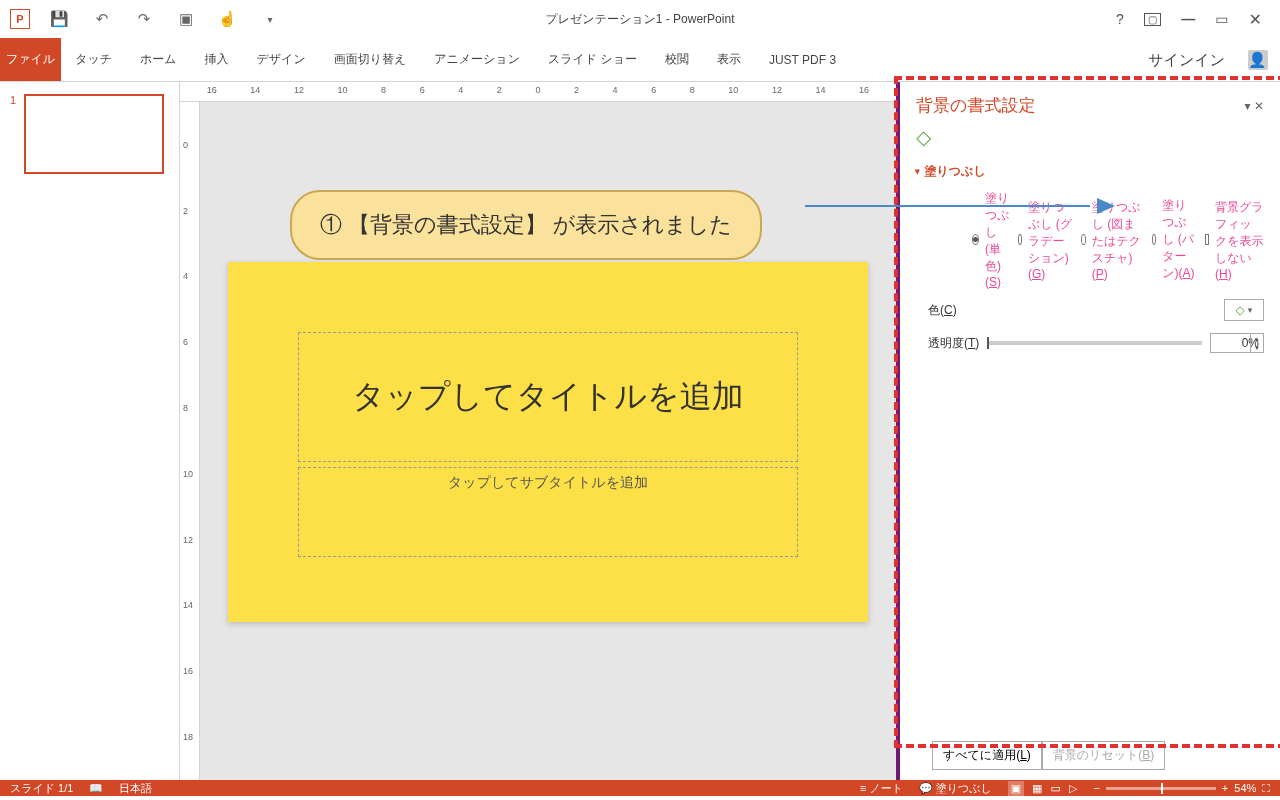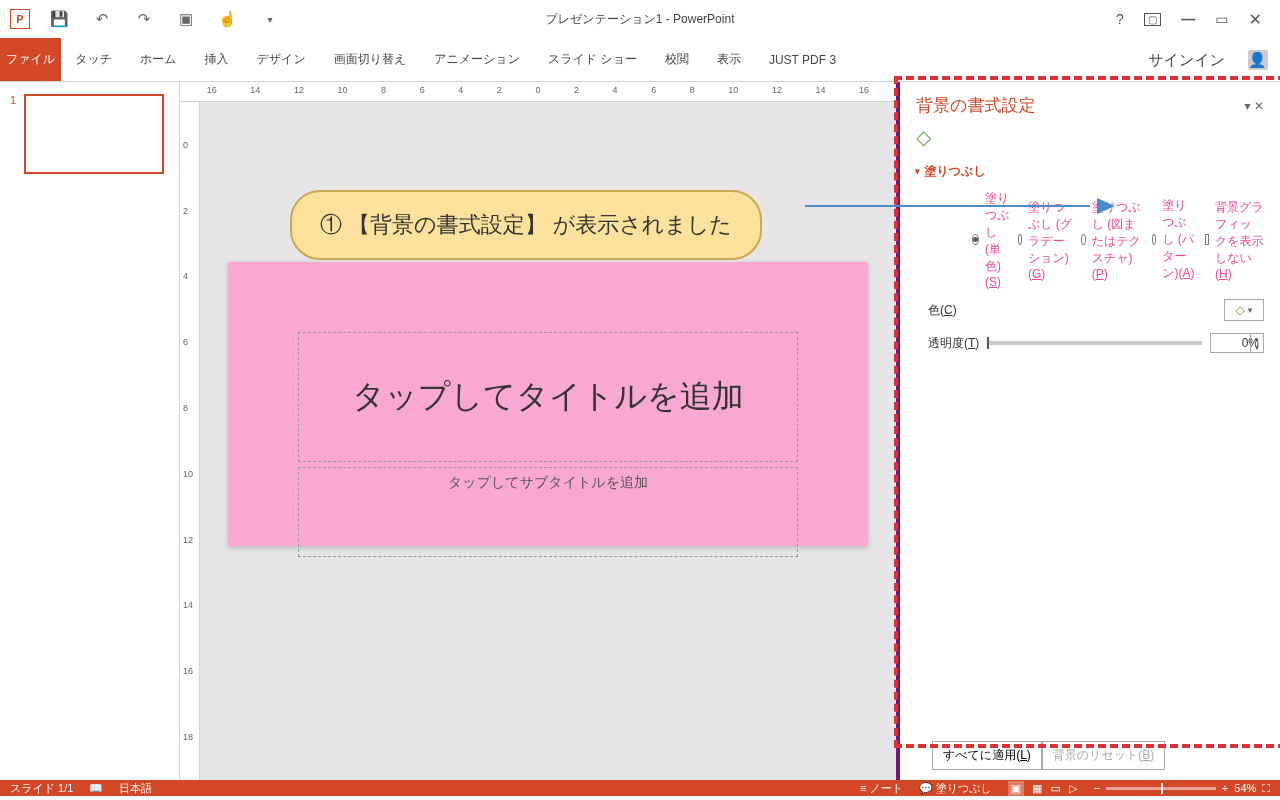--- a/index.html
+++ b/index.html
@@ -27,21 +27,21 @@
 .thumb-num { font-size:11px; color:#d24726; width:14px; }
 .thumb { width:140px; height:80px; border:2px solid #d24726; background:#fff; }
 
 .editor { flex:1; background:#e6e6e6; position:relative; display:flex; flex-direction:column; }
 .ruler-h { height:20px; background:#fff; border-bottom:1px solid #d4d4d4; position:relative; font-size:9px; color:#666; overflow:hidden; }
 .ruler-h .ticks { position:absolute; left:0; right:0; top:3px; display:flex; justify-content:space-around; padding:0 10px; }
 .editor-body { flex:1; display:flex; }
 .ruler-v { width:20px; background:#fff; border-right:1px solid #d4d4d4; position:relative; font-size:9px; color:#666; }
 .ruler-v .ticks { position:absolute; top:0; bottom:0; left:3px; display:flex; flex-direction:column; justify-content:space-around; padding:10px 0;}
 .canvas-area { flex:1; position:relative; padding:160px 20px 60px 20px; display:flex; justify-content:center; }
-.slide { width:640px; height:284px; background:#f9a8d4; box-shadow:0 2px 6px rgba(0,0,0,.2); position:relative; }
+.slide { width:640px; height:360px; background:#fde047; box-shadow:0 2px 6px rgba(0,0,0,.2); position:relative; }
 .ph { position:absolute; border:1px dashed #999; left:70px; right:70px; }
 .ph.title { top:70px; height:130px; display:flex; align-items:center; justify-content:center; font-size:32px; color:#333; }
 .ph.sub { top:205px; height:90px; display:flex; align-items:flex-start; justify-content:center; padding-top:6px; font-size:14px; color:#555; }
 
 
 .callout { position:absolute; left:110px; top:108px; background:#fbe29c; border:2px solid #caa752; border-radius:30px; padding:18px 28px; font-size:22px; color:#333; z-index:5; }
 .arrow { position:absolute; left:625px; top:120px; width:310px; height:8px; z-index:4; }
 .arrow-line { position:absolute; left:0; top:3px; width:285px; height:2px; background:#4a8ac9; }
 .arrow-head { position:absolute; right:0; top:-4px; width:0; height:0; border-left:18px solid #4a8ac9; border-top:8px solid transparent; border-bottom:8px solid transparent; }
 

